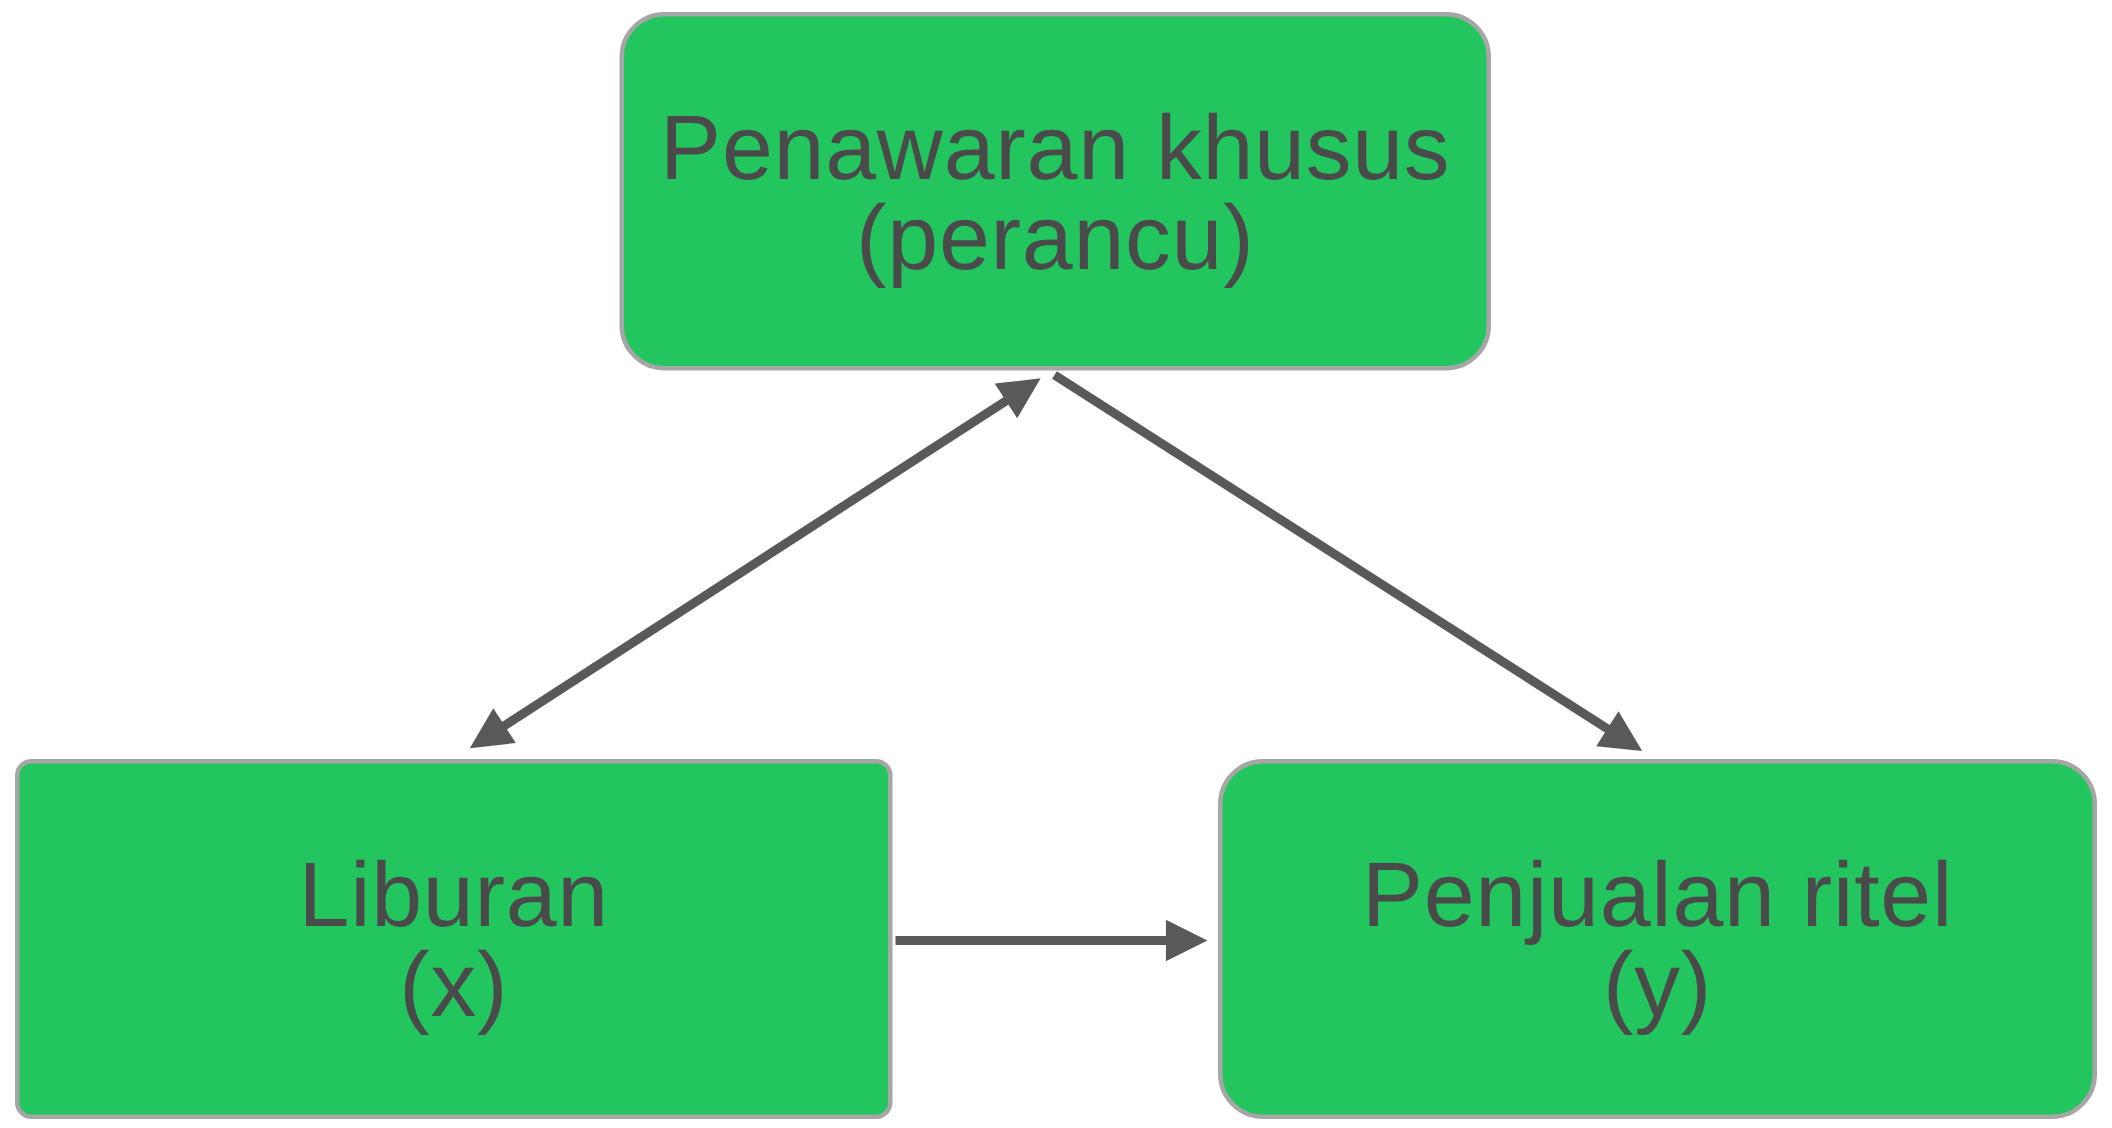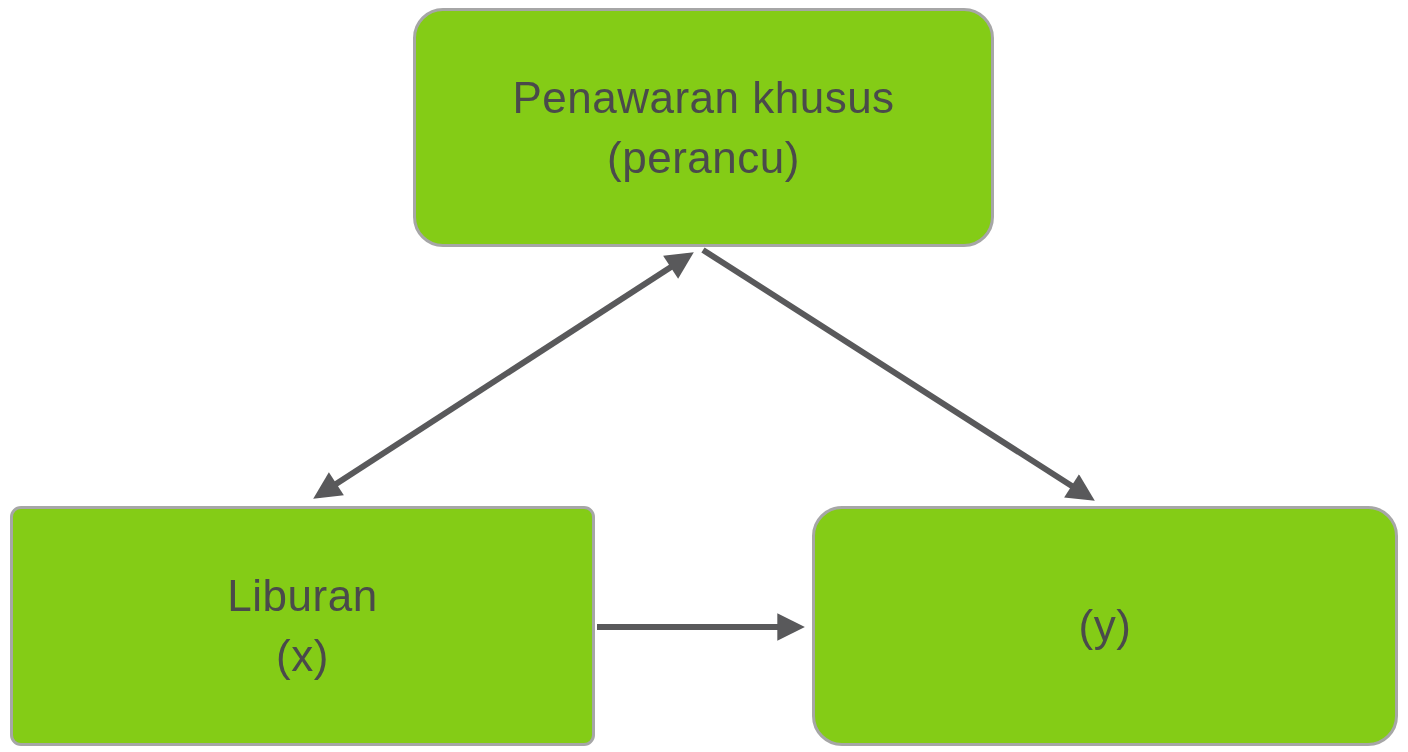--- a/index.html
+++ b/index.html
@@ -19,30 +19,30 @@
     position: absolute;
     left: 0;
     top: 0;
     width: 1408px;
     height: 752px;
     pointer-events: none;
   }
   .node {
     position: absolute;
     box-sizing: border-box;
-    background: #84cc16;
+    background: #22c55e;
     border: 3px solid #a6a6a6;
     border-radius: 30px;
     display: flex;
     flex-direction: column;
     align-items: center;
     justify-content: center;
     text-align: center;
     color: #4a4a4b;
-    font-size: 44px;
+    font-size: 61px;
     line-height: 60px;
     letter-spacing: 0.5px;
   }
   .node-confounder {
     left: 413px;
     top: 8px;
     width: 581px;
     height: 239px;
   }
   .node-x {
@@ -79,16 +79,17 @@
     <span>Penawaran khusus</span>
     <span>(perancu)</span>
   </div>
 
   <div class="node node-x">
     <span>Liburan</span>
     <span>(x)</span>
   </div>
 
   <div class="node node-y">
+    <span>Penjualan ritel</span>
     <span>(y)</span>
   </div>
 
 </div>
 
 </body></html>

